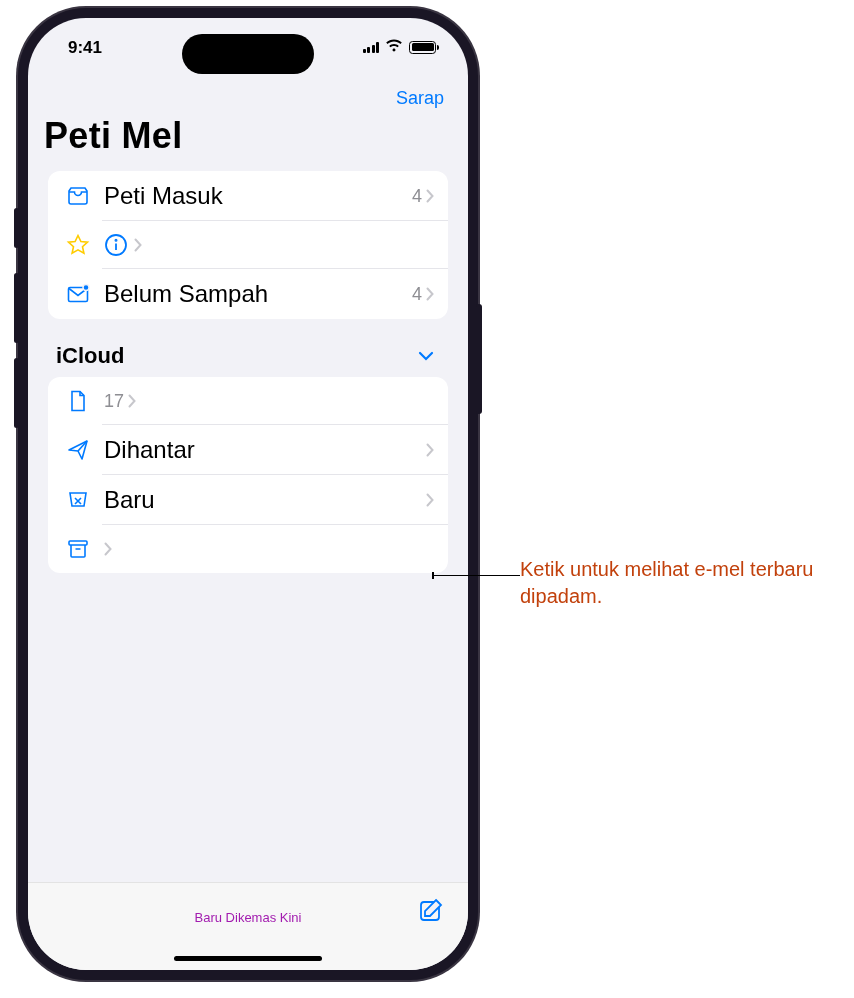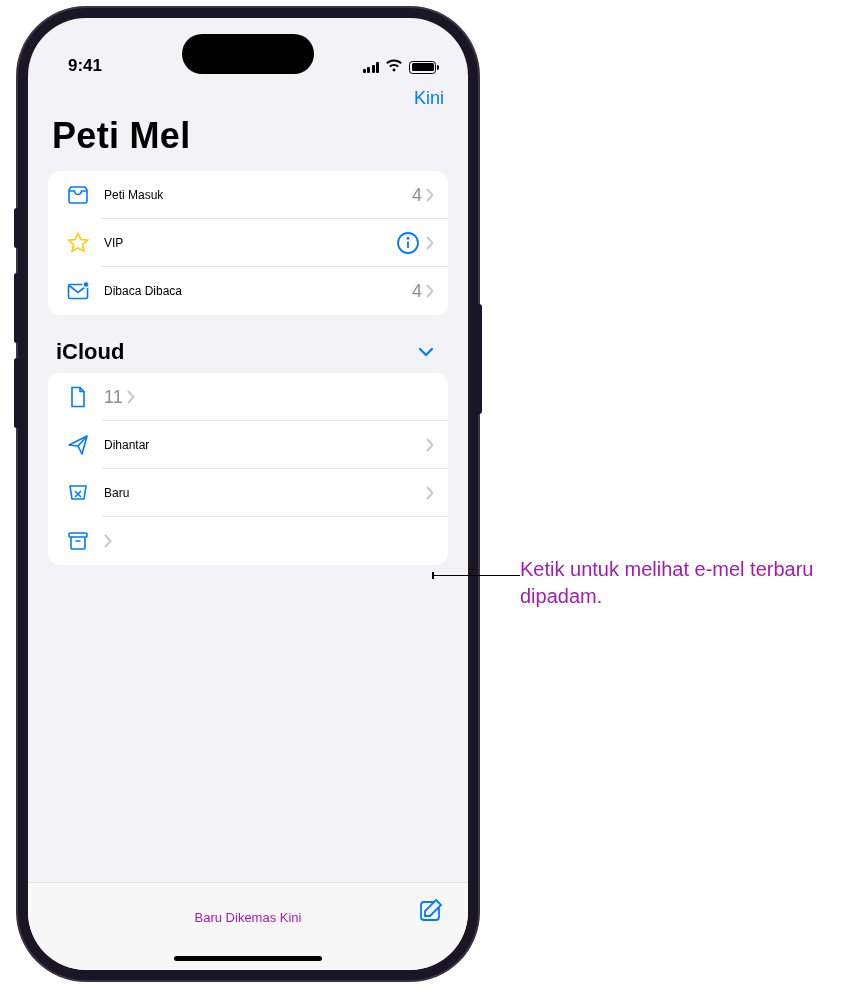--- a/index.html
+++ b/index.html
@@ -70,21 +70,21 @@
       transform: translateX(-50%);
       width: 132px;
       height: 40px;
       background: #000;
       border-radius: 22px;
       z-index: 10;
     }
     .status-bar {
       display: flex;
       justify-content: space-between;
-      align-items: flex-end;
+      align-items: flex-start;
       padding: 20px 32px 0 40px;
       height: 58px;
       position: relative;
       z-index: 5;
     }
     .status-time {
       font-size: 17px;
       font-weight: 600;
     }
     .status-icons {
@@ -140,21 +140,21 @@
     .edit-btn {
       color: #007aff;
       font-size: 18px;
       background: none;
       border: none;
       cursor: pointer;
     }
     .page-title {
       font-size: 36px;
       font-weight: 700;
-      padding: 2px 24px 14px;
+      padding: 2px 16px 14px;
       letter-spacing: 0.3px;
     }
     .list-group {
       margin: 0 20px 24px;
       background: #fff;
       border-radius: 12px;
       overflow: hidden;
     }
     .list-row {
       display: flex;
@@ -181,21 +181,21 @@
       justify-content: center;
       margin-right: 12px;
       flex-shrink: 0;
     }
     .row-icon svg {
       width: 24px;
       height: 24px;
     }
     .row-label {
       flex: 1;
-      font-size: 12px;
+      font-size: 24px;
       color: #000;
     }
     .row-count {
       font-size: 18px;
       color: #8e8e93;
       margin-right: 4px;
     }
     .row-info {
       width: 24px;
       height: 24px;
@@ -265,21 +265,21 @@
       height: 5px;
       background: #000;
       border-radius: 3px;
     }
     .callout {
       position: absolute;
       left: 520px;
       top: 556px;
       font-size: 20px;
       line-height: 1.35;
-      color: #a21caf;
+      color: #c2410c;
     }
     .callout-line {
       position: absolute;
       left: 434px;
       top: 575px;
       width: 86px;
       height: 1px;
       background: #000;
     }
     .callout-line::before {
@@ -318,21 +318,21 @@
               <path fill="#000" d="M9 13.5c.8 0 1.5-.6 1.5-1.4 0-.8-.7-1.5-1.5-1.5s-1.5.7-1.5 1.5c0 .8.7 1.4 1.5 1.4zM5.5 9.3c1-.9 2.2-1.4 3.5-1.4s2.5.5 3.5 1.4l1.3-1.4C12.5 6.7 10.8 6 9 6s-3.5.7-4.8 1.9l1.3 1.4zM2.5 6C4.3 4.3 6.6 3.4 9 3.4s4.7.9 6.5 2.6l1.3-1.4C14.7 2.6 11.9 1.5 9 1.5S3.3 2.6 1.2 4.6L2.5 6z"></path>
             </svg>
         </div>
         <div class="battery">
           <div class="battery-fill"></div>
         </div>
       </div>
     </div>
 
     <div class="nav-bar">
-      <button class="edit-btn">Kini</button>
+      <button class="edit-btn">Sarap</button>
     </div>
 
     <h1 class="page-title">Peti Mel</h1>
 
     <div class="list-group">
       <div class="list-row">
         <div class="row-icon">
           <svg viewBox="0 0 24 24" fill="none" stroke="#007aff" stroke-width="1.6">
               <path d="M3 7l2-3h14l2 3v11a2 2 0 01-2 2H5a2 2 0 01-2-2V7z"></path>
               <path d="M3 8h5.5a3.5 3.5 0 007 0H21"></path>
@@ -345,21 +345,20 @@
               <path fill="none" stroke="#c7c7cc" stroke-width="2" stroke-linecap="round" d="M1.5 1.5L6.5 7l-5 5.5"></path>
             </svg>
           </div>
       </div>
       <div class="list-row">
         <div class="row-icon">
           <svg viewBox="0 0 24 24" fill="none" stroke="#ffcc00" stroke-width="1.6">
               <path d="M12 2.5l2.9 6 6.6.6-5 4.6 1.4 6.5L12 16.9l-5.9 3.3 1.4-6.5-5-4.6 6.6-.6z"></path>
             </svg>
         </div>
-        <div class="row-label">VIP</div>
         <div class="row-info">
           <svg viewBox="0 0 24 24" fill="none" stroke="#007aff" stroke-width="1.8">
               <circle cx="12" cy="12" r="10"></circle>
               <line x1="12" y1="10.5" x2="12" y2="17"></line>
               <circle cx="12" cy="7.2" r="0.6" fill="#007aff"></circle>
             </svg>
         </div>
         <div class="chevron">
             <svg viewBox="0 0 8 14">
               <path fill="none" stroke="#c7c7cc" stroke-width="2" stroke-linecap="round" d="M1.5 1.5L6.5 7l-5 5.5"></path>
@@ -367,21 +366,21 @@
           </div>
       </div>
       <div class="list-row">
         <div class="row-icon">
           <svg viewBox="0 0 24 24" fill="none" stroke="#007aff" stroke-width="1.6">
               <rect x="2.5" y="5.5" width="19" height="14" rx="1.5"></rect>
               <path d="M3 6.5l9 7 9-7"></path>
               <circle cx="20" cy="5.5" r="3" fill="#007aff" stroke="#f2f2f7" stroke-width="1.5"></circle>
             </svg>
         </div>
-        <div class="row-label">Dibaca Dibaca</div>
+        <div class="row-label">Belum Sampah</div>
         <div class="row-count">4</div>
         <div class="chevron">
             <svg viewBox="0 0 8 14">
               <path fill="none" stroke="#c7c7cc" stroke-width="2" stroke-linecap="round" d="M1.5 1.5L6.5 7l-5 5.5"></path>
             </svg>
           </div>
       </div>
     </div>
 
     <div class="section-header">
@@ -394,21 +393,21 @@
     </div>
 
     <div class="list-group">
       <div class="list-row">
         <div class="row-icon">
           <svg viewBox="0 0 24 24" fill="none" stroke="#007aff" stroke-width="1.6">
               <path d="M6 2.5h8l4 4v15H6z"></path>
               <path d="M14 2.5v4h4"></path>
             </svg>
         </div>
-        <div class="row-count">11</div>
+        <div class="row-count">17</div>
         <div class="chevron">
             <svg viewBox="0 0 8 14">
               <path fill="none" stroke="#c7c7cc" stroke-width="2" stroke-linecap="round" d="M1.5 1.5L6.5 7l-5 5.5"></path>
             </svg>
           </div>
       </div>
       <div class="list-row">
         <div class="row-icon">
           <svg viewBox="0 0 24 24" fill="none" stroke="#007aff" stroke-width="1.6" stroke-linejoin="round">
               <path d="M3 12L21 3l-5 18-4-8z"></path>

